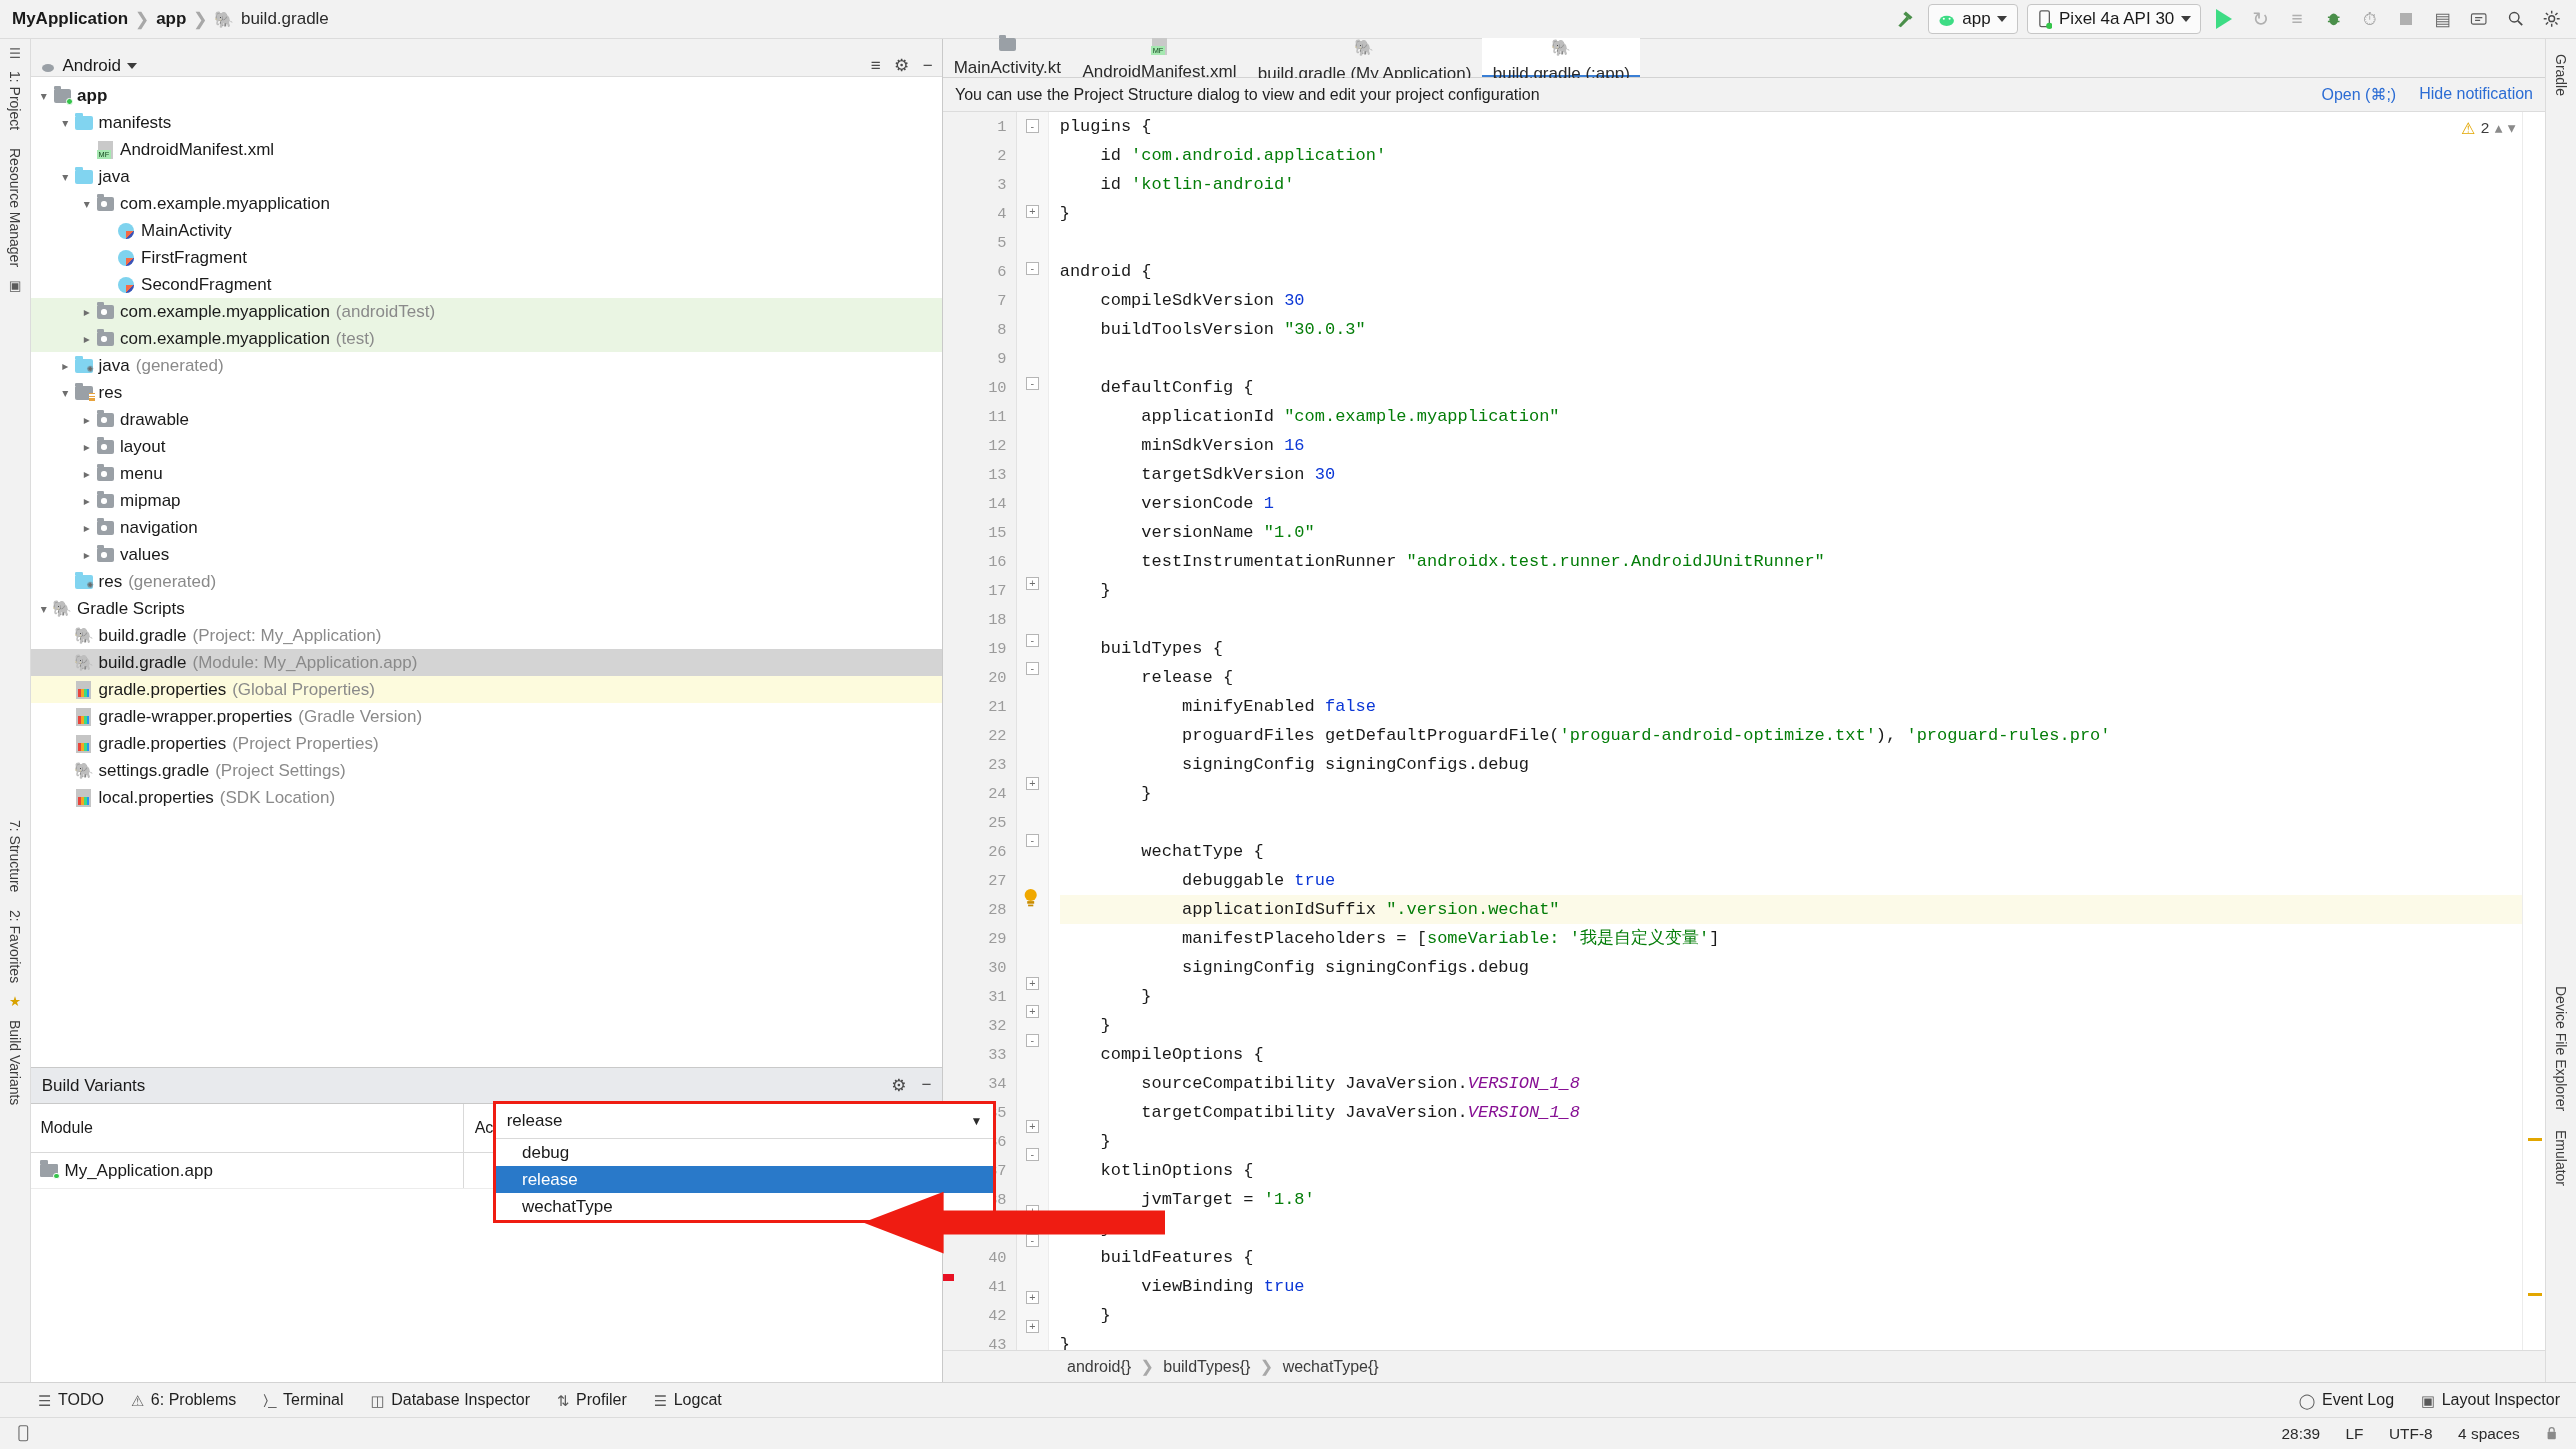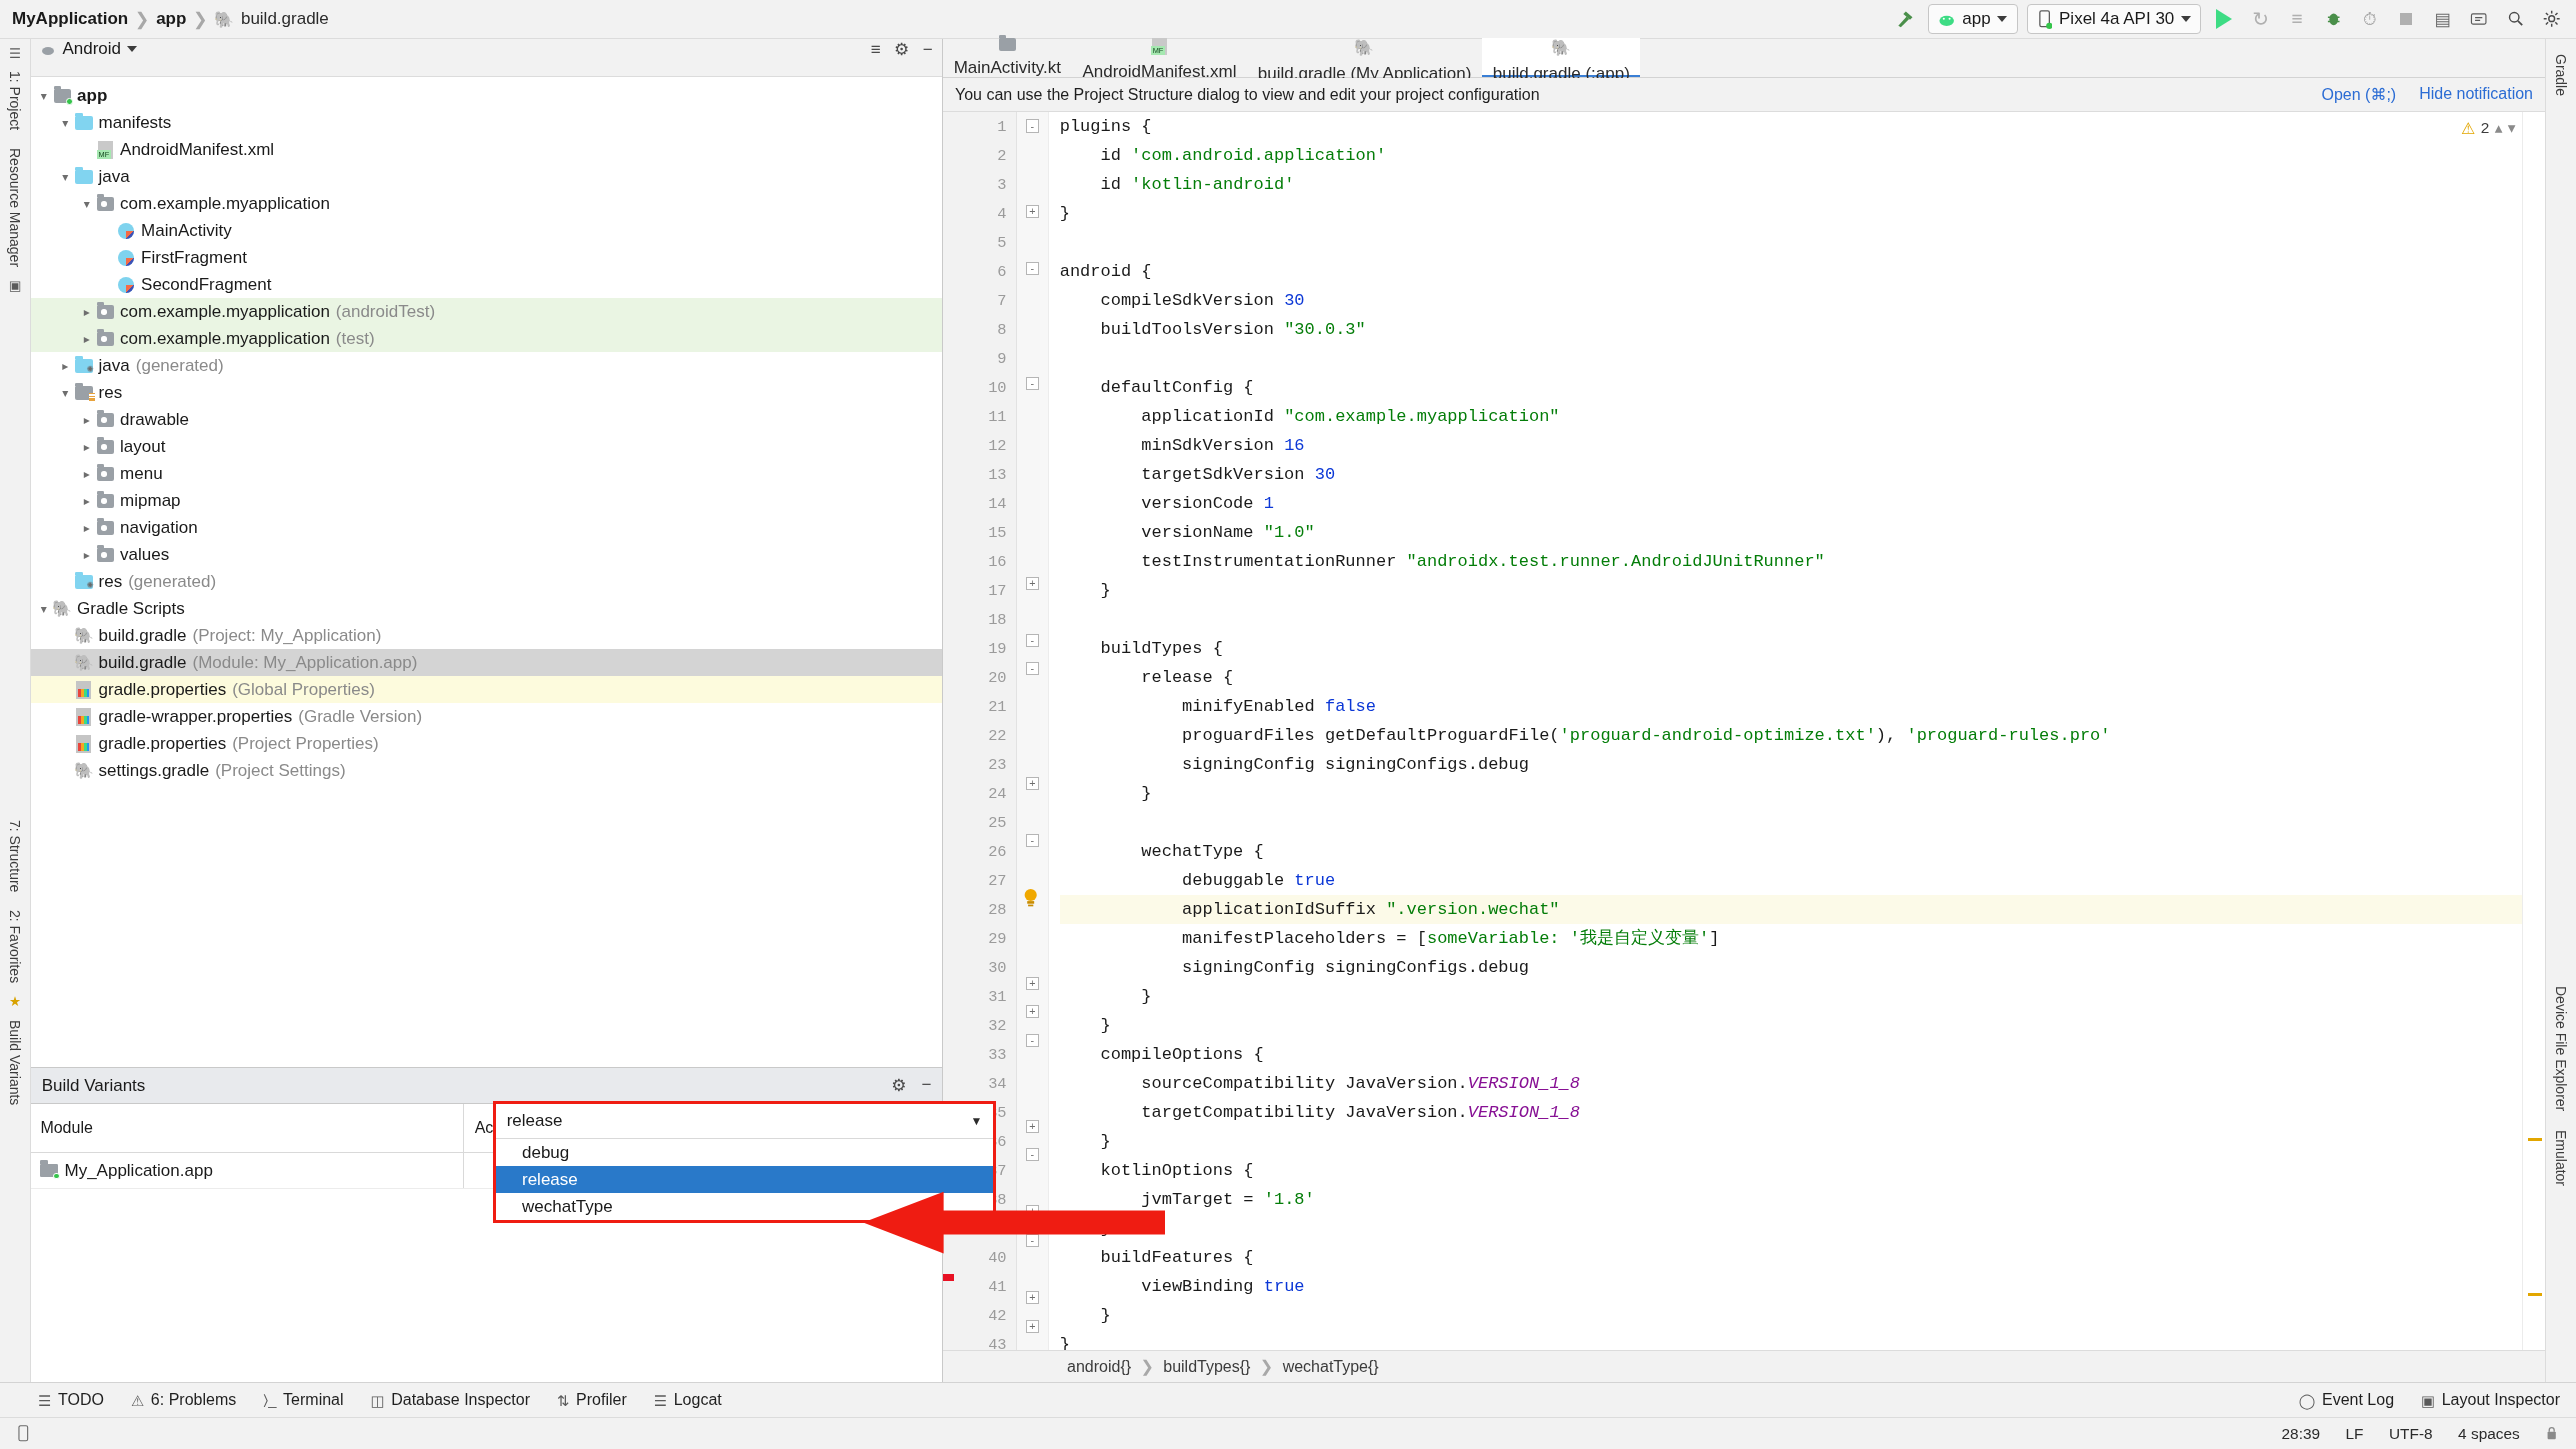--- a/index.html
+++ b/index.html
@@ -41,21 +41,21 @@
 
   
   .rrail { width:31px; flex:0 0 31px; background:#f2f2f2; border-left:0.7px solid #dcdcdc;
            display:flex; flex-direction:column; align-items:center; padding-top:6.7px; gap:2.7px; }
   .rrail .vtxt { writing-mode:vertical-rl; font-size:14px; color:#3c3c3c; padding:8px 0; white-space:nowrap;}
 
   
   .leftpanel { width:912px; flex:0 0 912px; display:flex; flex-direction:column;
                background:#ffffff; border-right:0.7px solid #c9c9c9; min-height:0; }
   .panel-head { height:38px; flex:0 0 38px; background:#f2f2f2; border-bottom:0.7px solid #dcdcdc;
-                display:flex; align-items:flex-start; padding:0 9.4px; gap:7px; font-size:17px; }
+                display:flex; align-items:flex-end; padding:0 9.4px; gap:7px; font-size:17px; }
   .panel-head .ttl { display:flex; align-items:center; gap:6px; }
   .ph-right { margin-left:auto; display:flex; align-items:center; gap:13.4px; color:#4a4a4a; }
 
   .tree { flex:1; overflow:hidden; background:#fff; padding-top:5.4px; }
   .row { height:27px; display:flex; align-items:center; font-size:17px; white-space:nowrap;
          padding-left:4px; }
   .row.sel { background:#d4d4d4; }
   .row.gtest { background:#eaf5e3; }
   .row.yel { background:#fdfbdd; }
   .arrow { width:17.4px; text-align:center; color:#6e6e6e; font-size:12px; flex:0 0 17.4px; }
@@ -514,20 +514,29 @@
             <span class="dim">(Project Properties)</span>
           </div>
           <div class="row">
             <span style="width: 21.5px; flex: 0 0 21.5px;"></span>
             <span class="arrow none"></span>
             <span class="ic">
               <span class="gradic">🐘</span>
             </span>
             <span class="lbl">settings.gradle</span>
             <span class="dim">(Project Settings)</span>
+          </div>
+          <div class="row">
+            <span style="width: 21.5px; flex: 0 0 21.5px;"></span>
+            <span class="arrow none"></span>
+            <span class="ic">
+              <span class="propic"></span>
+            </span>
+            <span class="lbl">local.properties</span>
+            <span class="dim">(SDK Location)</span>
           </div>
         </div>
 
       <div class="bv">
         <div class="bv-head">
           <span>Build Variants</span>
           <span class="r">
             <span>⚙</span>
             <span>−</span>
           </span>

